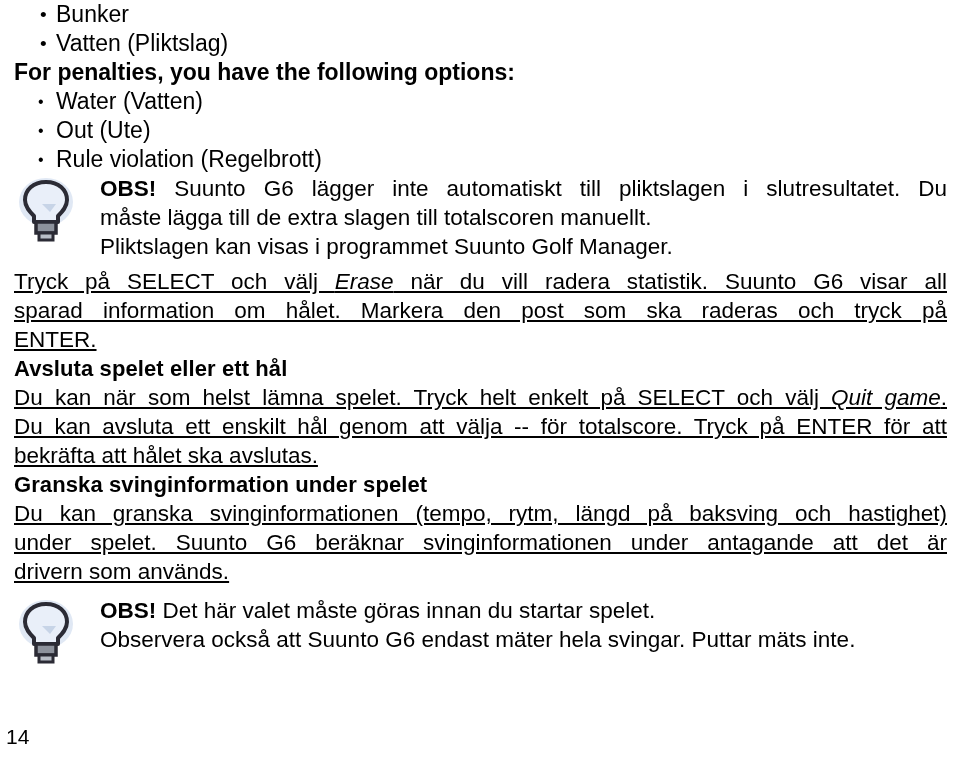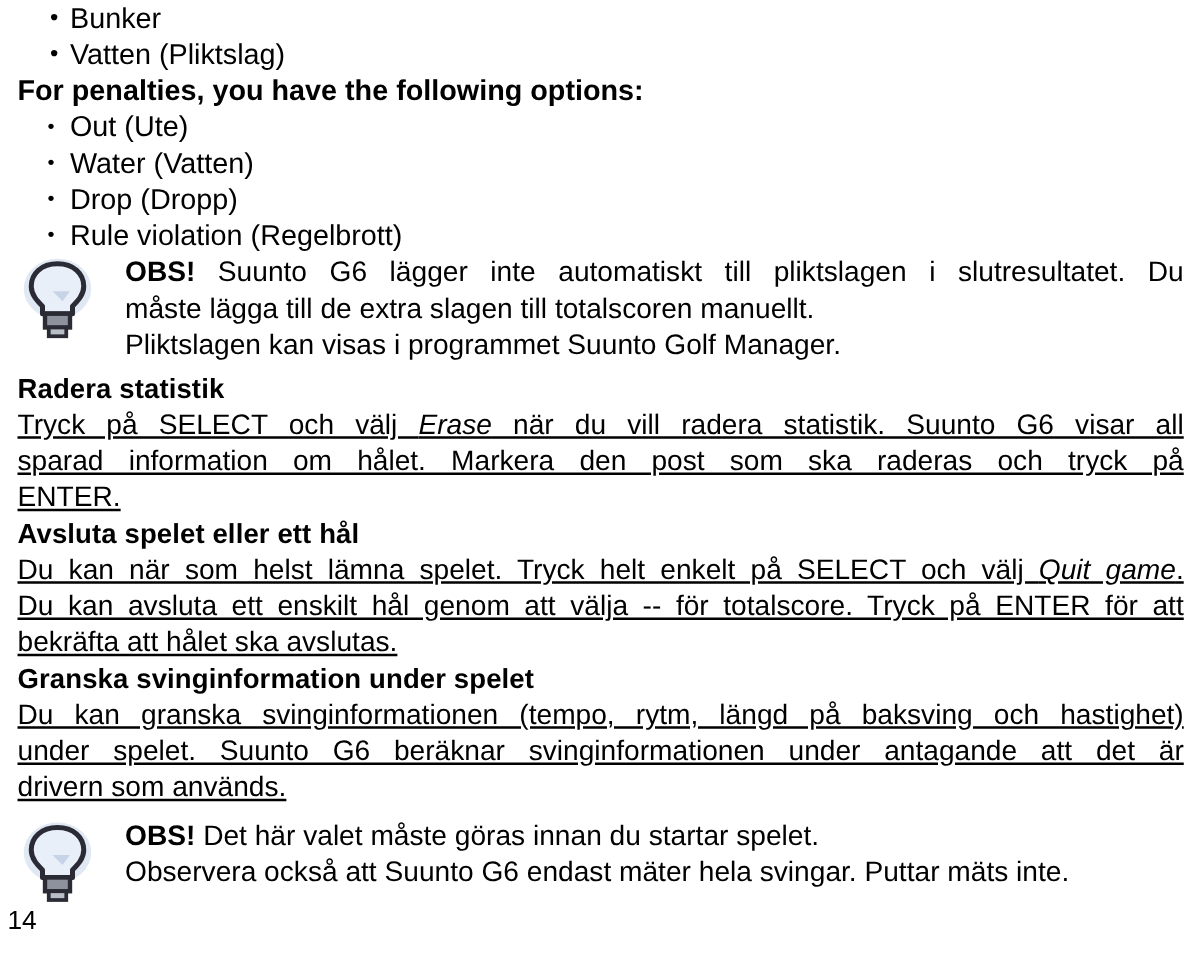--- a/index.html
+++ b/index.html
@@ -149,27 +149,24 @@
     </li>
     <li class="bullet-item">
       <span>Vatten (Pliktslag)</span>
     </li>
   </ul>
 
   <div class="intro-line">For penalties, you have the following options:</div>
 
   <ul class="bullet-list">
     <li class="bullet-item sub">
+      <span>Water (Vatten)</span>
+    </li>
+    <li class="bullet-item sub">
       <span>Out (Ute)</span>
-    </li>
-    <li class="bullet-item sub">
-      <span>Water (Vatten)</span>
-    </li>
-    <li class="bullet-item sub">
-      <span>Drop (Dropp)</span>
     </li>
     <li class="bullet-item sub">
       <span>Rule violation (Regelbrott)</span>
     </li>
   </ul>
 
   <div class="note-block">
     <span class="bulb-icon">
       <svg viewBox="0 0 68 74" xmlns="http://www.w3.org/2000/svg">
         <ellipse cx="34" cy="28" rx="27" ry="24" fill="#dbe4f2" opacity="0.85"></ellipse>
@@ -182,21 +179,20 @@
     </span>
     <div class="note-text">
       <span class="line just"><b>OBS!</b><span> Suunto G6 lägger inte automatiskt till pliktslagen i slutresultatet. Du</span></span>
       <span class="line">måste lägga till de extra slagen till totalscoren manuellt.</span>
       <span class="line">Pliktslagen kan visas i programmet Suunto Golf Manager.</span>
     </div>
   </div>
 
   <div class="spacer-6"></div>
 
-  <div class="section-heading">Radera statistik</div>
   <div class="body-par">
     <span class="line just"><span>Tryck på SELECT och välj </span><em class="it">Erase</em><span> när du vill radera statistik. Suunto G6 visar all</span></span>
     <span class="line just">sparad information om hålet. Markera den post som ska raderas och tryck på</span>
     <span class="line">ENTER.</span>
   </div>
 
   <div class="section-heading">Avsluta spelet eller ett hål</div>
   <div class="body-par">
     <span class="line just"><span>Du kan när som helst lämna spelet. Tryck helt enkelt på SELECT och välj </span><em class="it">Quit game</em><span>.</span></span>
     <span class="line just">Du kan avsluta ett enskilt hål genom att välja -- för totalscore. Tryck på ENTER för att</span>

